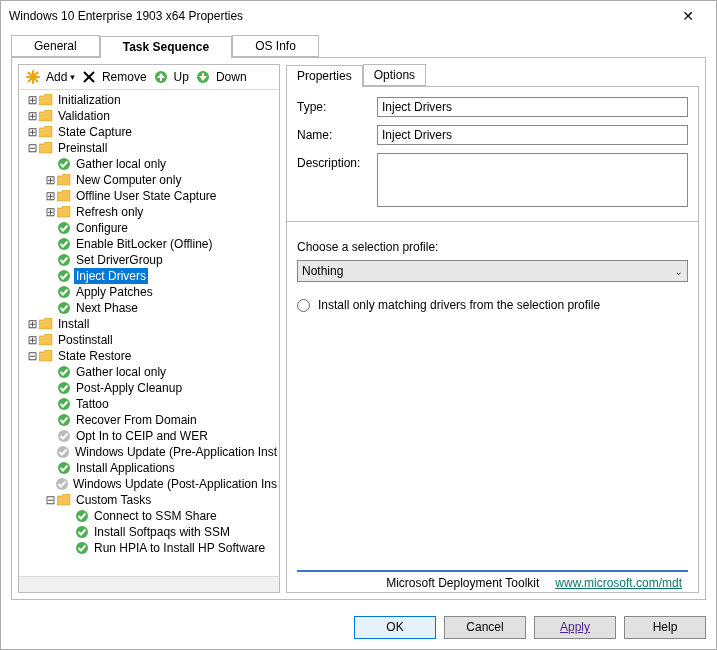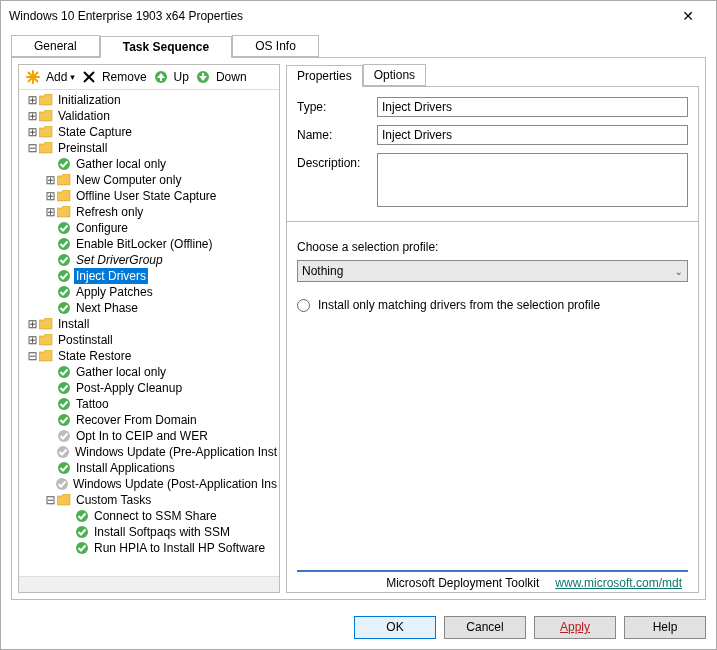--- a/index.html
+++ b/index.html
@@ -41,21 +41,21 @@
   .select { width:100%; height:22px; border:1px solid #888; background:#e8e8e8; padding:0 4px; display:flex; align-items:center; justify-content:space-between; cursor:default;}
   .radio-row { display:flex; align-items:center; gap:8px; margin:10px 0 4px 0;}
   .radio { width:13px; height:13px; border:1px solid #666; border-radius:50%; display:inline-flex; align-items:center; justify-content:center;}
   .radio .dot { width:7px; height:7px; border-radius:50%; background:#000;}
   .spacer { flex:1; }
   .footer-strip { border-top:2px solid #3a76c4; display:flex; align-items:center; justify-content:flex-end; gap:16px; padding:4px 6px 0 6px;}
   .footer-strip a { color:#0f766e; }
   .btn-row { display:flex; justify-content:flex-end; gap:8px; padding:10px; }
   .btn { width:82px; height:23px; border:1px solid #888; background:#e1e1e1; text-align:center; line-height:21px; cursor:default;}
   .btn.default { border:1px solid #0078d7; background:#e5f1fb;}
-  .btn.disabled { color:#b91c1c;text-decoration:underline;}
+  .btn.disabled { color:#4c1d95;text-decoration:underline;}
   svg { display:block;}
 </style>
 </head>
 <body>
 
 <div class="window">
 
   <div class="titlebar">
     <span class="title">Windows 10 Enterprise 1903 x64 Properties</span>
     <span class="close">✕</span>
@@ -206,21 +206,21 @@
                 <div class="node" style="padding-left: 22px;">
                   <span class="caret"></span>
                   <span class="ic">
                     <svg width="14" height="14">
                       <circle cx="7" cy="7" r="6" fill="#4caf50"></circle>
                       <path d="M3.5 7 L6 9.5 L10.5 4.5" stroke="#fff" stroke-width="2" fill="none"></path>
                     </svg>
                   </span>
                   <span class="lbl">Enable BitLocker (Offline)</span>
                 </div>
-                <div class="node" style="padding-left: 22px; font-style: italic;">
+                <div class="node" style="padding-left: 22px;">
                   <span class="caret"></span>
                   <span class="ic">
                     <svg width="14" height="14">
                       <circle cx="7" cy="7" r="6" fill="#4caf50"></circle>
                       <path d="M3.5 7 L6 9.5 L10.5 4.5" stroke="#fff" stroke-width="2" fill="none"></path>
                     </svg>
                   </span>
                   <span class="lbl">Set DriverGroup</span>
                 </div>
                 <div class="node" style="padding-left: 22px;">

